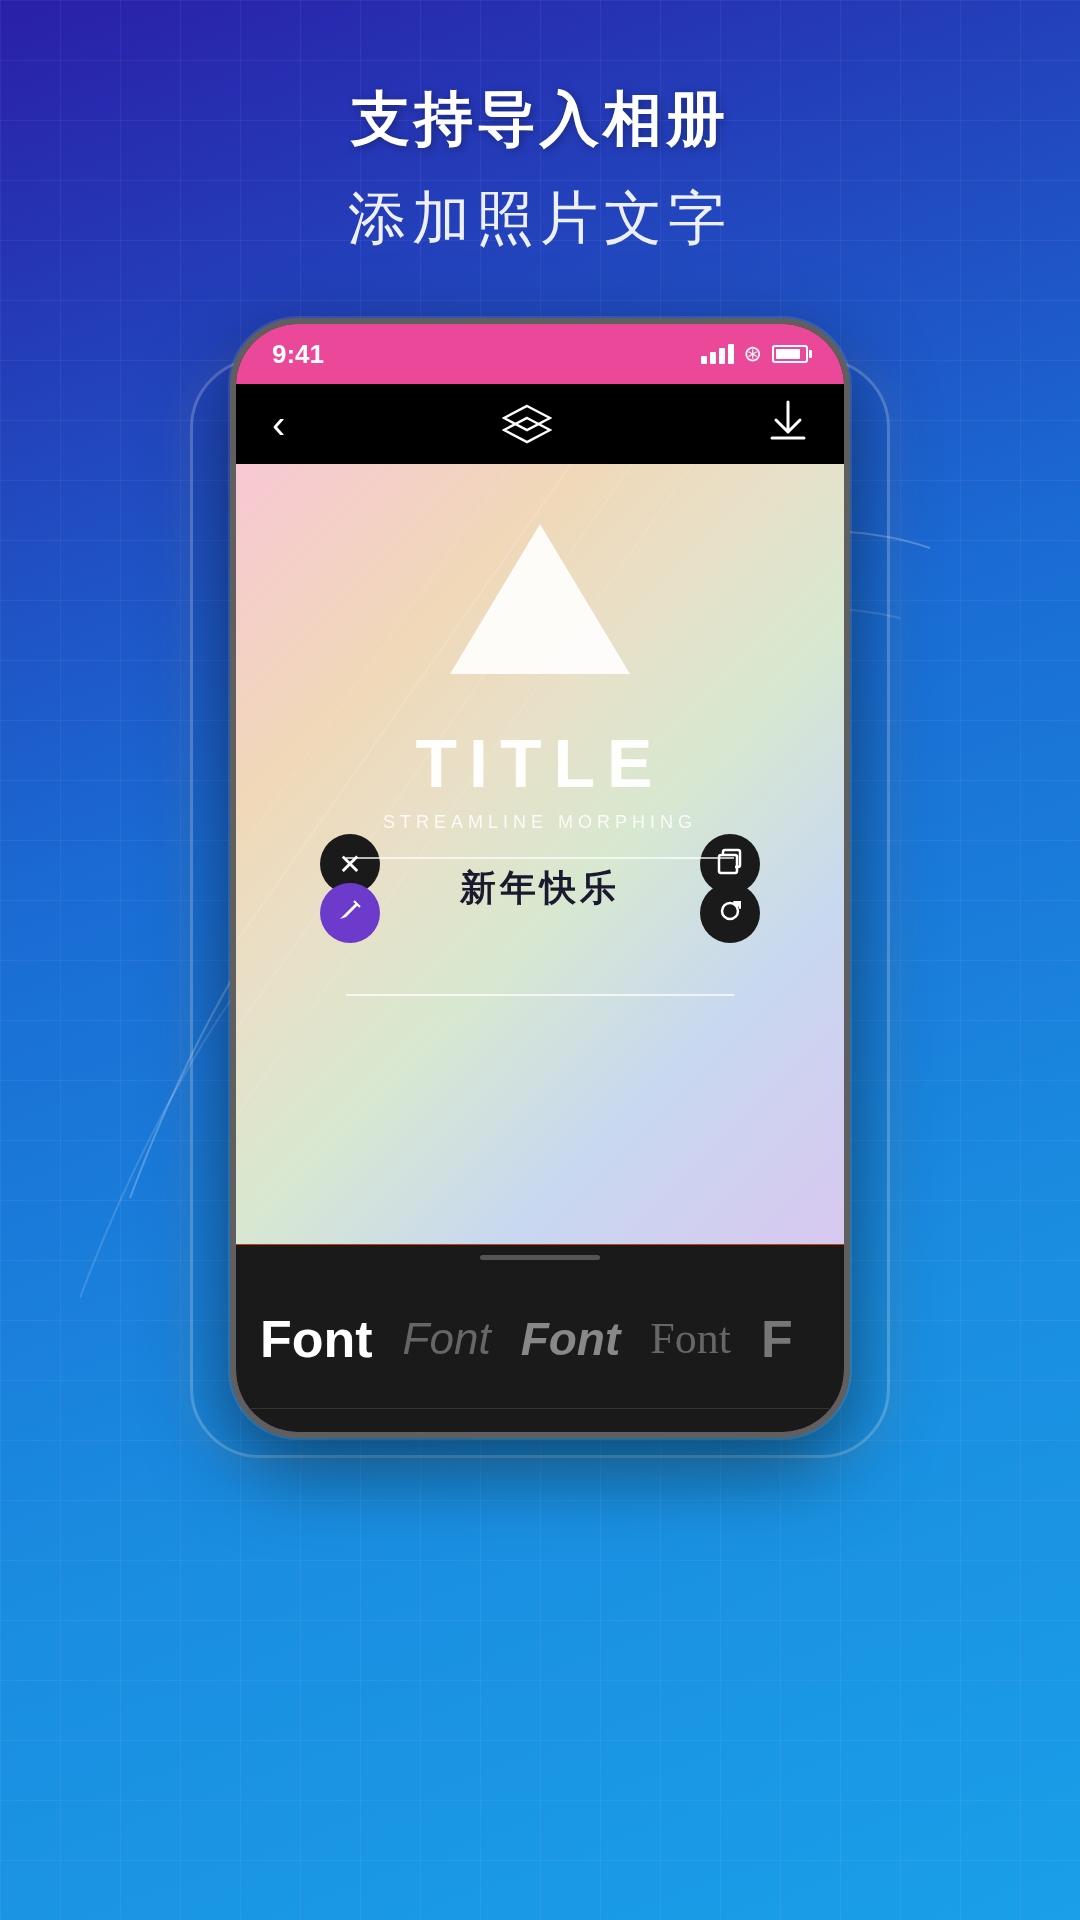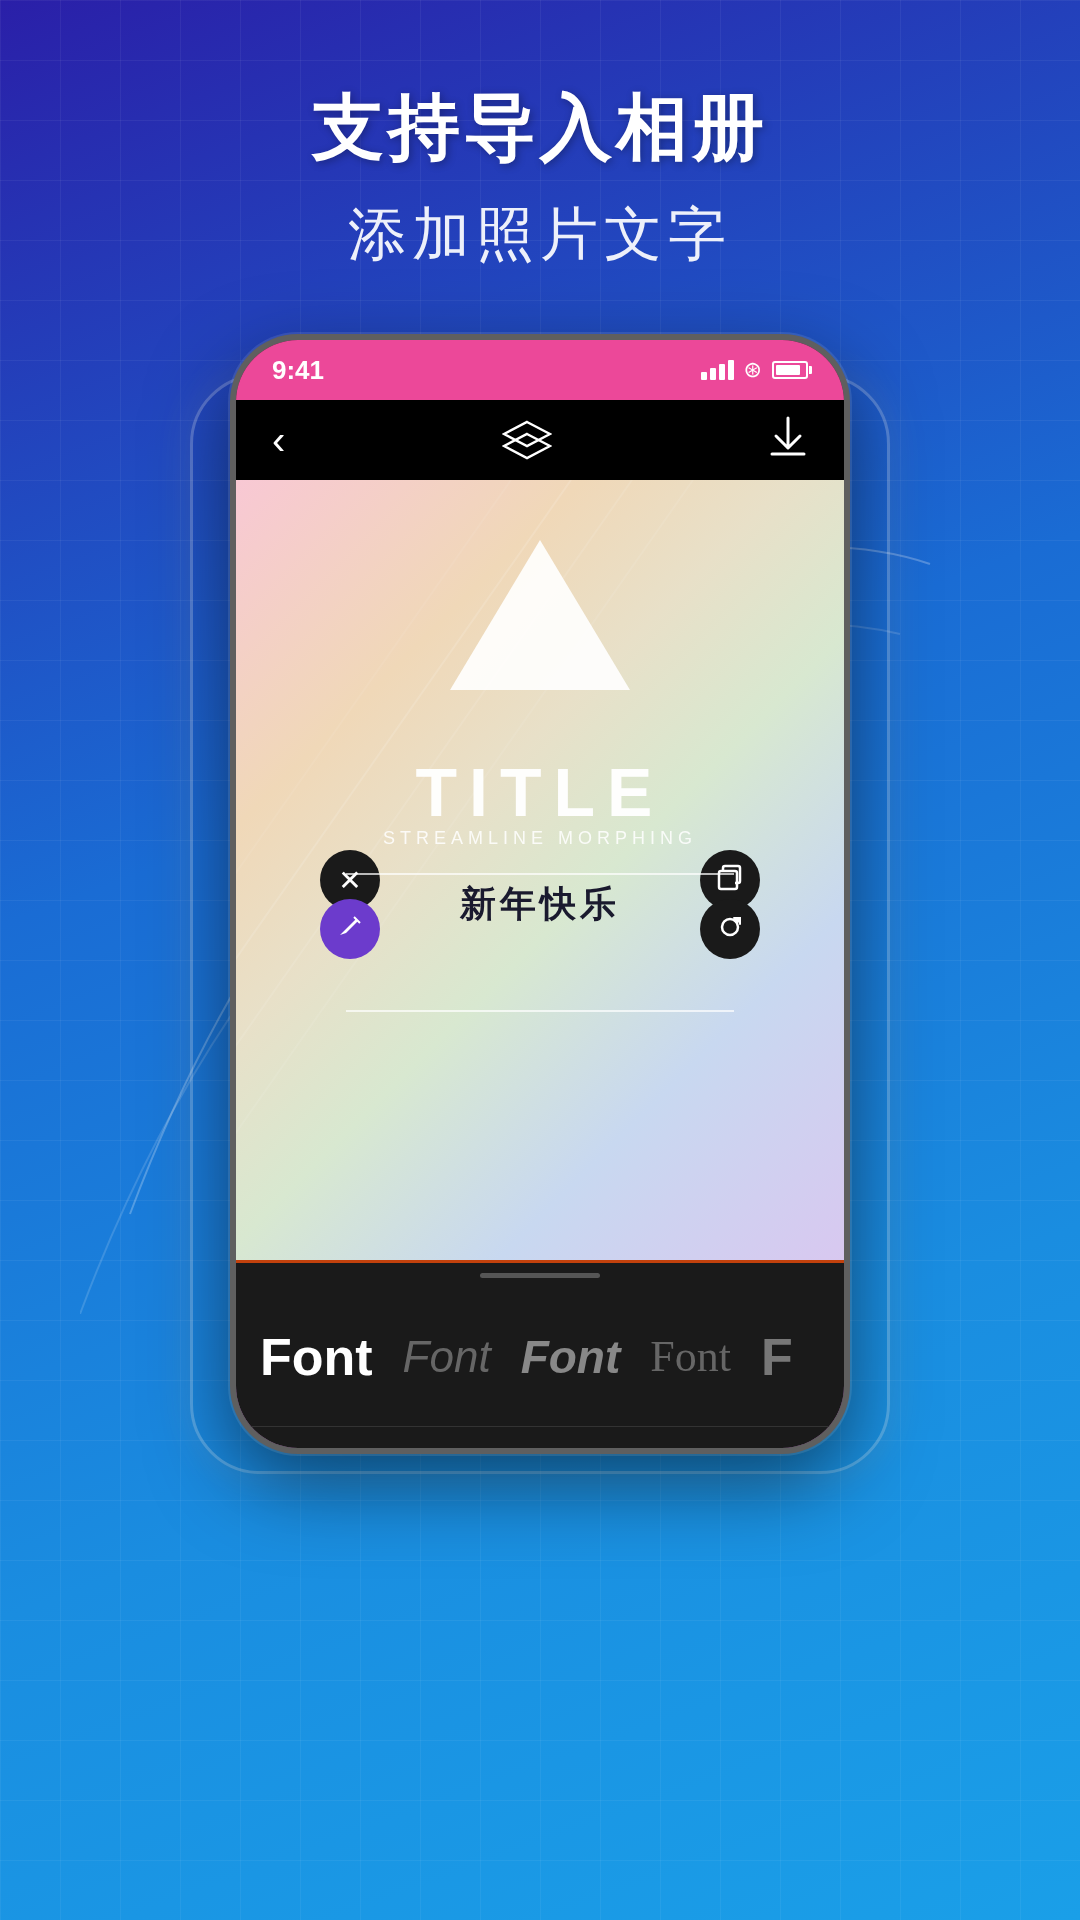--- a/index.html
+++ b/index.html
@@ -30,21 +30,21 @@
       display: flex;
       flex-direction: column;
       align-items: center;
       width: 100%;
       height: 100%;
     }
 
     
     .hero-title {
       margin-top: 80px;
-      font-size: 72px;
+      font-size: 59px;
       font-weight: 900;
       color: #fff;
       letter-spacing: 4px;
       text-shadow: 2px 2px 8px rgba(0,0,0,0.3);
     }
 
     .hero-subtitle {
       margin-top: 20px;
       font-size: 58px;
       font-weight: 500;
@@ -226,21 +226,20 @@
       position: absolute;
       top: 260px;
       left: 50%;
       transform: translateX(-50%);
       color: rgba(255,255,255,0.95);
       font-size: 68px;
       font-weight: 800;
       letter-spacing: 12px;
       text-align: center;
       white-space: nowrap;
-      margin-top: 13px;
     }
 
     .canvas-subtitle {
       position: absolute;
       top: 348px;
       left: 50%;
       transform: translateX(-50%);
       color: rgba(255,255,255,0.85);
       font-size: 20px;
       font-weight: 400;
@@ -301,21 +300,21 @@
 
     .handle-icon {
       color: #fff;
       font-size: 28px;
     }
 
     
     .phone-bottom {
       width: 100%;
       background: #f0abfc;
-      border-top: 3px solid #c2410c;
+      border-top: 1px solid #c2410c;
     }
 
     
     .font-scroll {
       width: 100%;
       height: 140px;
       background: #1a1a1a;
       display: flex;
       align-items: center;
       padding: 0 24px;

